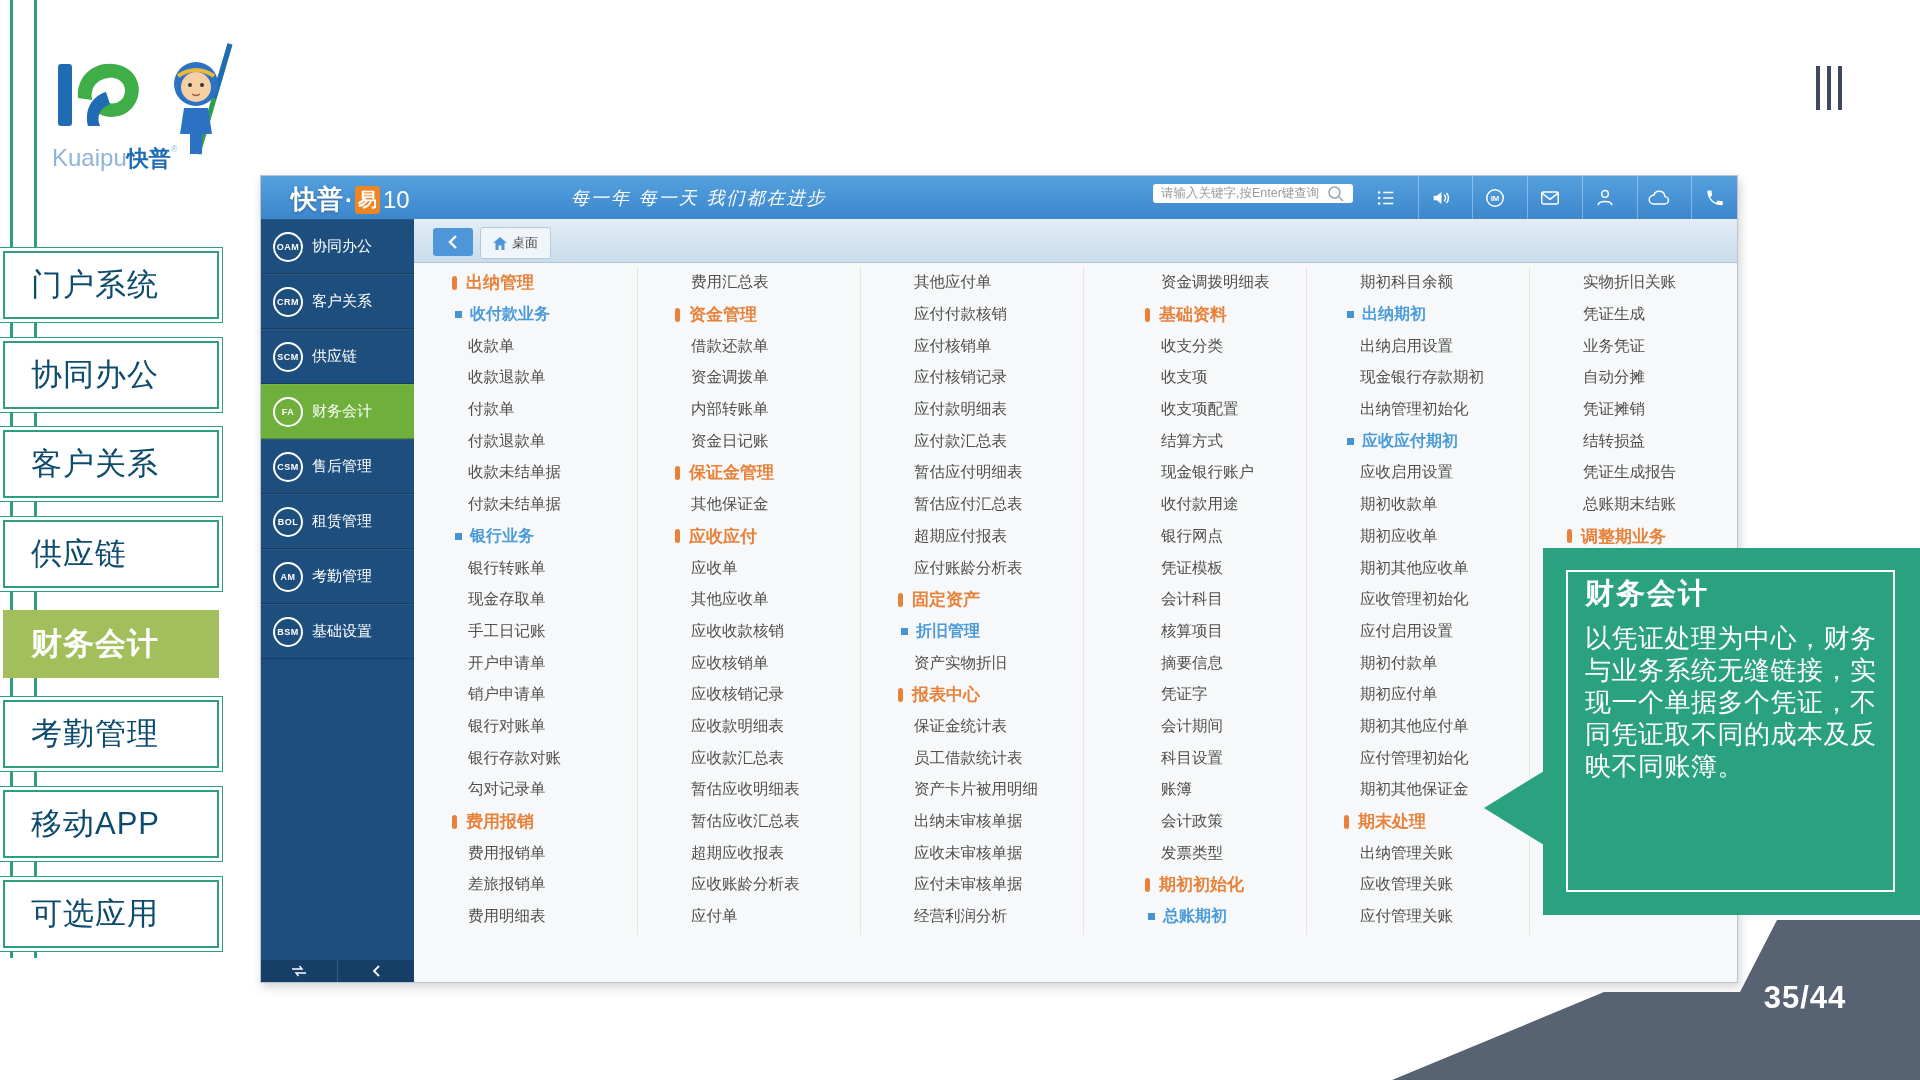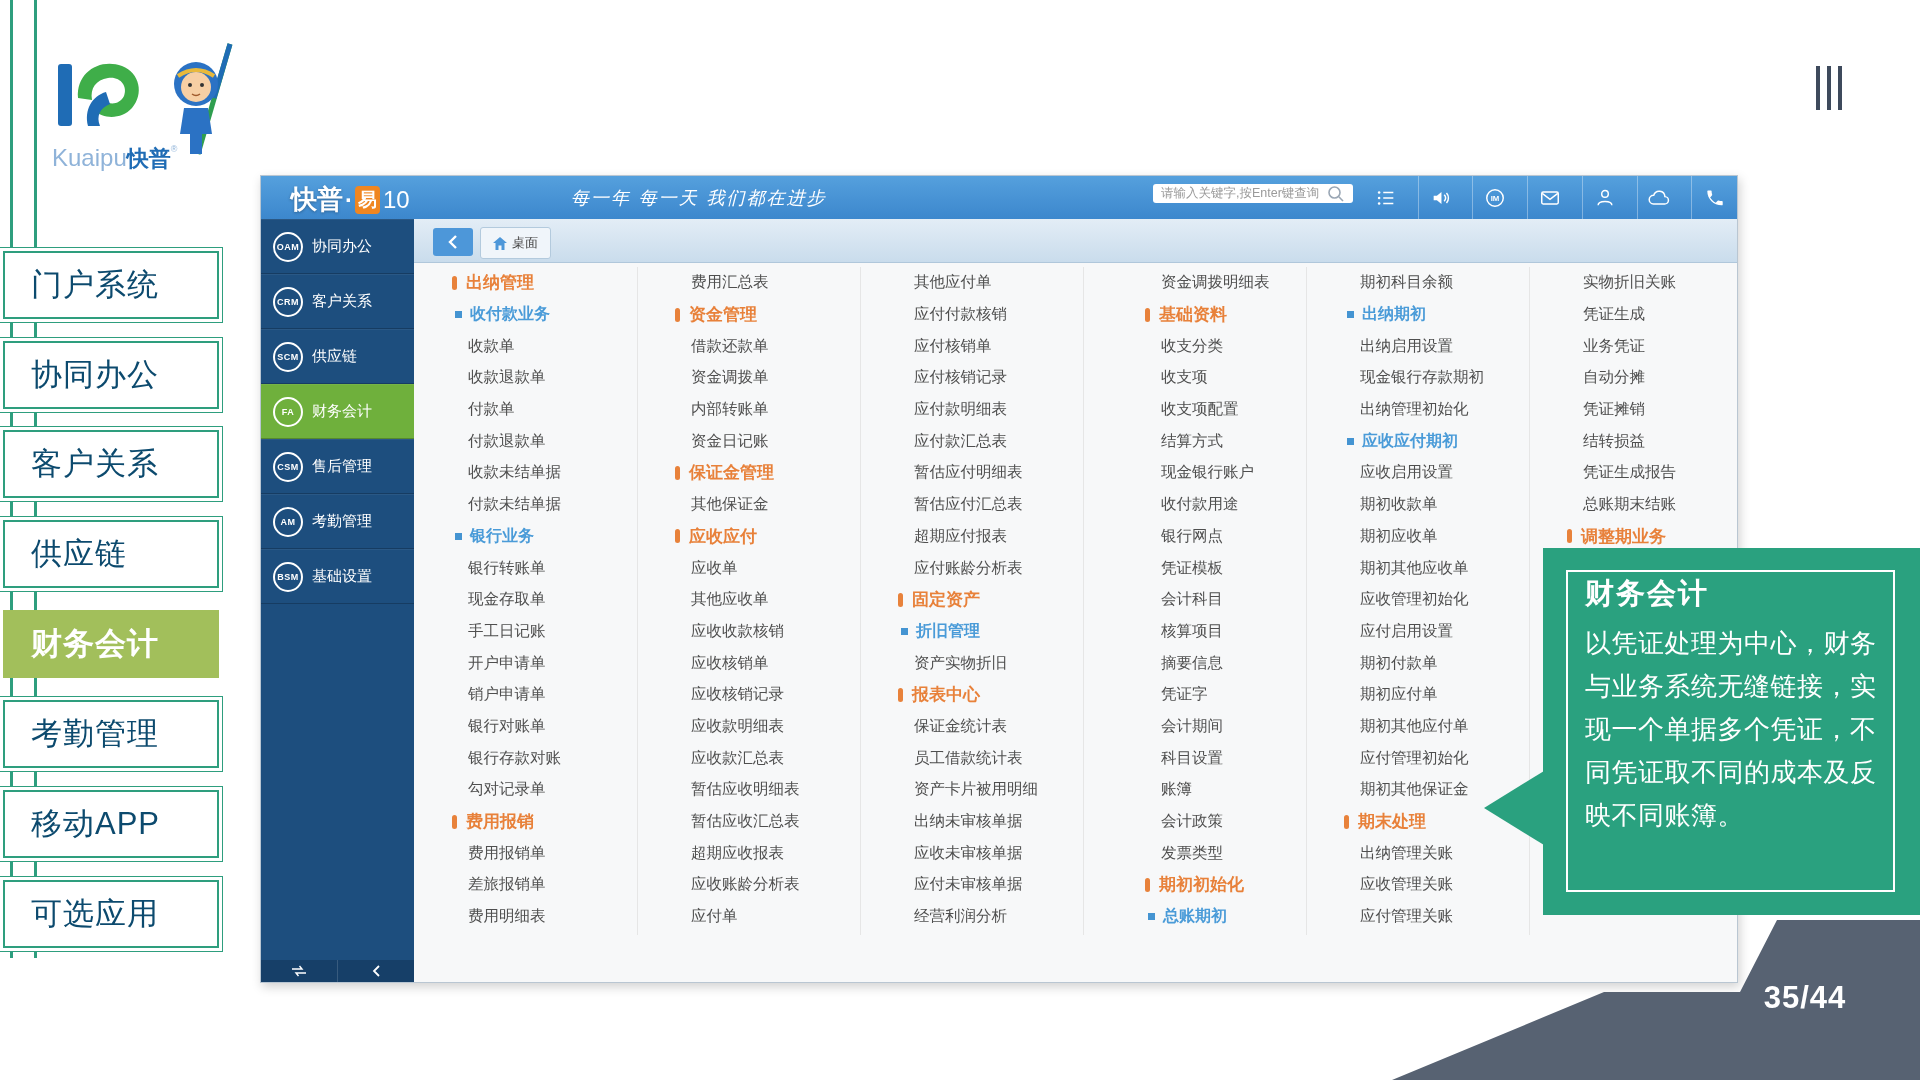--- a/index.html
+++ b/index.html
@@ -81,21 +81,21 @@
 
   
   .corner-svg{position:absolute;left:0;top:0;width:1920px;height:1080px;z-index:5;pointer-events:none;}
   .pageno{position:absolute;left:1750px;top:980px;width:110px;text-align:center;color:#fff;
           font-size:31px;font-weight:bold;z-index:7;letter-spacing:1px;}
 
   
   .callout{position:absolute;left:1543px;top:548px;width:377px;height:367px;background:#2aa17f;z-index:6;}
   .callout-border{position:absolute;left:23px;top:22px;right:25px;bottom:23px;border:2px solid #fff;}
   .callout-title{position:absolute;left:42px;top:26px;color:#fff;font-size:29px;font-weight:bold;letter-spacing:2px;}
-  .callout-body{position:absolute;left:42px;top:74px;width:302px;color:#fff;font-size:26px;line-height:43px;
+  .callout-body{position:absolute;left:42px;top:74px;width:302px;color:#fff;font-size:26px;line-height:32px;
                 letter-spacing:.5px;}
   .callout-arrow{position:absolute;left:1484px;top:771px;width:0;height:0;z-index:6;
                  border-top:37px solid transparent;border-bottom:37px solid transparent;
                  border-right:60px solid #2aa17f;}
 </style>
 </head>
 <body>
 
 <div class="slide">
 
@@ -219,20 +219,24 @@
         </div>
         <div class="sb-row active">
           <span class="sb-badge">FA</span>
           <span class="sb-label">财务会计</span>
         </div>
         <div class="sb-row">
           <span class="sb-badge">CSM</span>
           <span class="sb-label">售后管理</span>
         </div>
         <div class="sb-row">
+          <span class="sb-badge">BOL</span>
+          <span class="sb-label">租赁管理</span>
+        </div>
+        <div class="sb-row">
           <span class="sb-badge">AM</span>
           <span class="sb-label">考勤管理</span>
         </div>
         <div class="sb-row">
           <span class="sb-badge">BSM</span>
           <span class="sb-label">基础设置</span>
         </div>
         <div class="sb-footer">
           <div class="cell">
             <svg width="16" height="12" viewBox="0 0 16 12">

